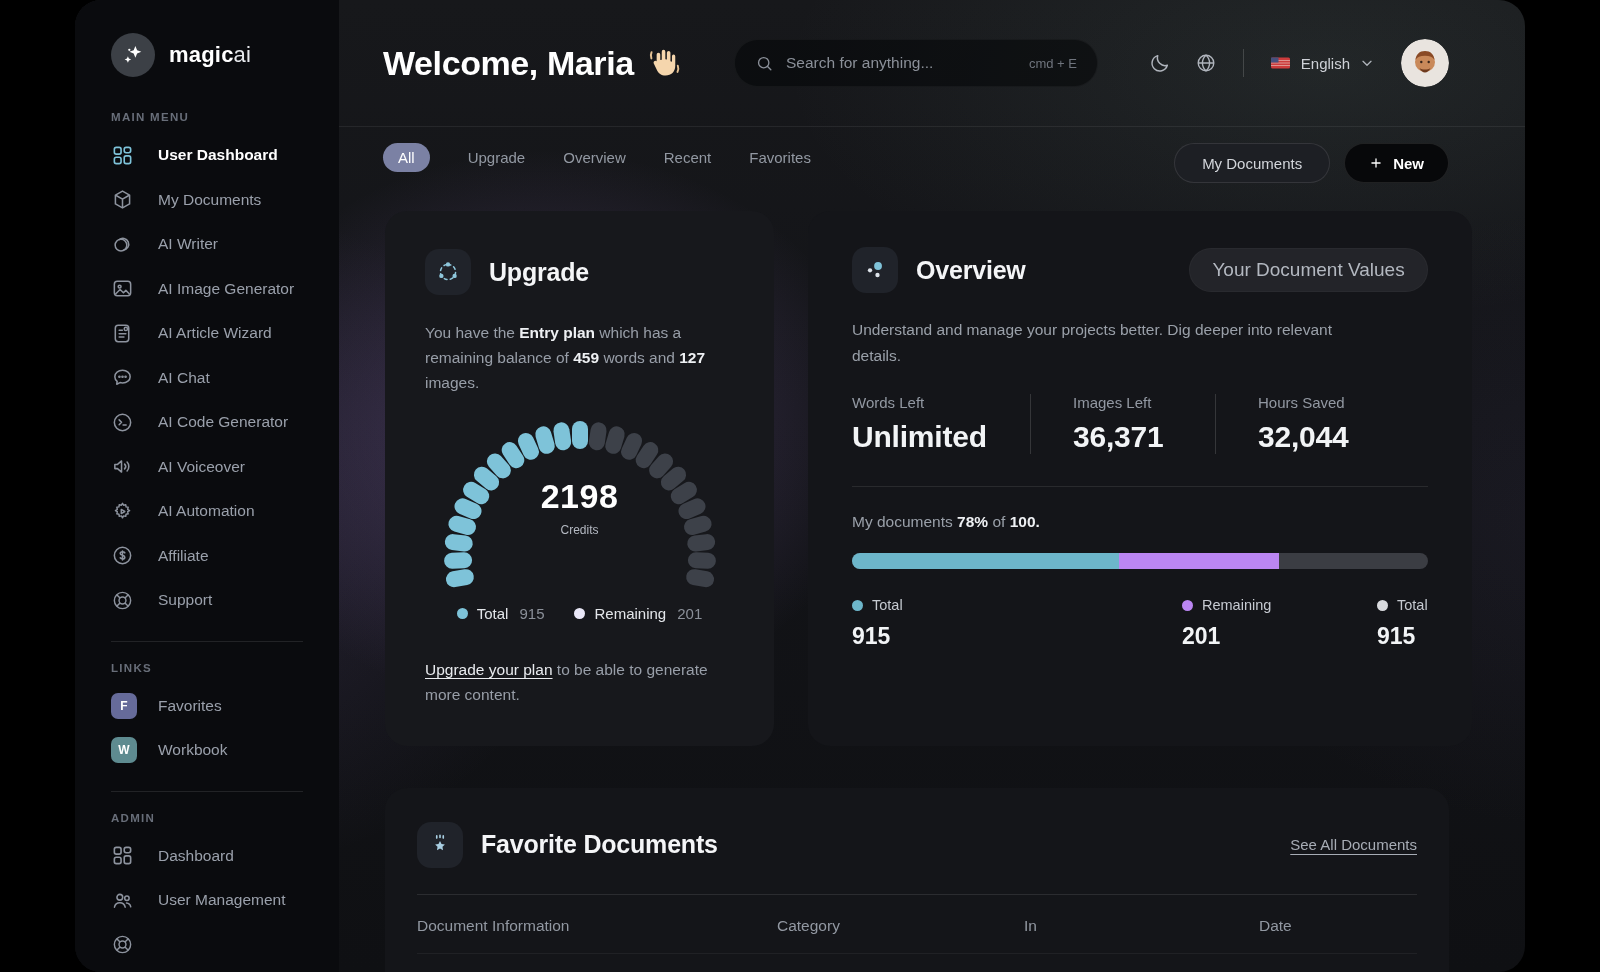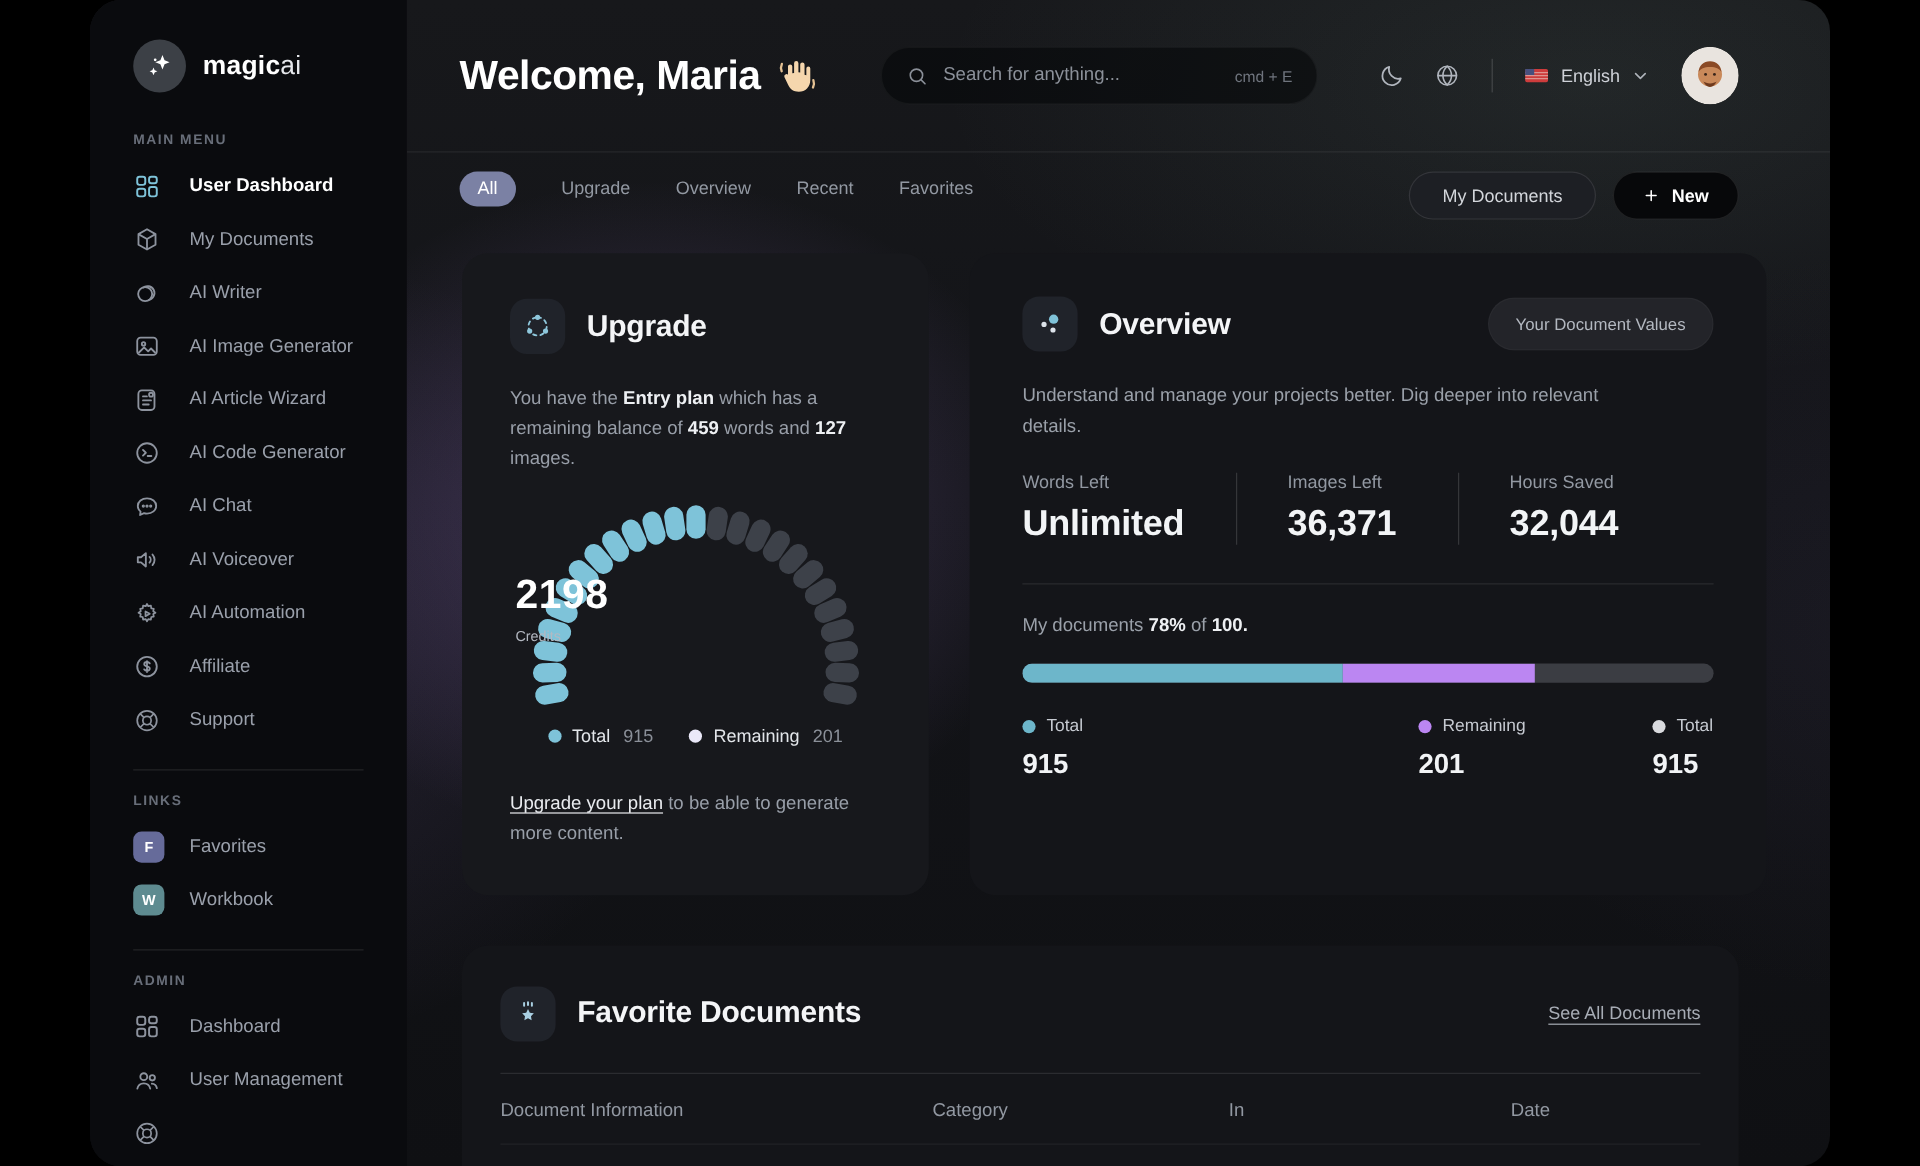--- a/index.html
+++ b/index.html
@@ -35,21 +35,21 @@
   .side-item .icon { width:23px; height:23px; color:#8d939e; flex:none; display:flex; }
   .side-item .icon svg { width:23px; height:23px; }
   .side-item.active { color:#fff; font-weight:700; }
   .side-item.active .icon { color:#7ec3d9; }
   .side-badge { width:26px; height:26px; border-radius:7px; color:#fff; font-size:12px; font-weight:700; display:flex; align-items:center; justify-content:center; flex:none; margin-right:-3px; margin-left:0; }
 
   
   .main { margin-left:264px; height:100%; display:flex; flex-direction:column; }
 
   .header { height:127px; flex:none; display:flex; align-items:center; padding:0 76px 0 44px; border-bottom:1px solid rgba(255,255,255,0.07); }
-  .greeting { font-size:34px; font-weight:700; color:#fff; letter-spacing:-.4px; display:flex; align-items:center; gap:12px; flex:1; }
+  .greeting { font-size:34px; font-weight:700; color:#fff; letter-spacing:-.4px; display:flex; align-items:flex-start; gap:12px; flex:1; }
   .greeting .wave { width:36px; height:36px; display:inline-flex; }
   .search-pill { width:364px; height:48px; border-radius:24px; background:rgba(4,5,7,0.55); border:1px solid rgba(255,255,255,0.045);
     display:flex; align-items:center; padding:0 20px; gap:12px; flex:none; }
   .search-pill .icon { width:19px; height:19px; color:#8a8f98; display:flex; }
   .search-pill input { flex:1; background:transparent; border:none; outline:none; color:#c6cad1; font-size:15.5px; font-family:inherit; }
   .search-pill input::placeholder { color:#8b9099; }
   .kbd-hint { font-size:13px; color:#6f747d; }
   .header-right { flex:1; display:flex; align-items:center; justify-content:flex-end; gap:24px; }
   .hdr-ic { width:22px; height:22px; color:#b0b5bd; display:flex; cursor:pointer; }
   .hdr-ic svg { width:22px; height:22px; }
@@ -76,35 +76,35 @@
 
   
   .card-upgrade { width:389px; min-height:482px; padding:38px 40px; flex:none; background:#17181c; }
   .card-head { display:flex; align-items:center; gap:18px; }
   .icon-tile { width:46px; height:46px; border-radius:14px; background:#20232a; display:flex; align-items:center; justify-content:center; flex:none; }
   .icon-tile svg { width:26px; height:26px; }
   .card-title { font-size:25px; font-weight:650; color:#f4f5f7; letter-spacing:-.2px; }
   .plan-text { margin-top:26px; font-size:15.5px; line-height:1.6; color:#989ea8; }
   .plan-text b { color:#eef0f3; font-weight:700; }
   .gauge-wrap { position:relative; width:300px; height:192px; margin:10px auto 0; }
-  .gauge-center { position:absolute; left:0; right:0; top:72px; }
+  .gauge-center { position:absolute; left:0; right:0; top:72px; text-align:center; }
   .gauge-value { font-size:34px; font-weight:700; color:#fff; letter-spacing:.5px; }
   .gauge-label { margin-top:7px; font-size:12px; color:#b4b9c2; }
   .gauge-legend { display:flex; justify-content:center; gap:30px; margin-top:8px; }
   .leg-item { display:flex; align-items:center; gap:9px; }
   .leg-dot { width:11px; height:11px; border-radius:50%; flex:none; }
   .leg-lab { font-size:15px; color:#e3e6ea; }
   .leg-val { font-size:15px; color:#8b9099; margin-left:2px; }
   .cta-text { margin-top:36px; font-size:15.5px; line-height:1.6; color:#989ea8; }
   .cta-text a { color:#e9ebef; font-weight:500; text-decoration:underline; text-underline-offset:3px; cursor:pointer; }
 
   
   .card-overview { flex:1; min-height:482px; padding:36px 44px; background:#141519; }
   .values-btn { margin-left:auto; height:44px; padding:0 22px; border-radius:22px; background:#232429; border:1px solid rgba(255,255,255,0.03);
-    color:#b3b8c0; font-size:14px; display:flex; align-items:center; cursor:pointer; }
+    color:#b3b8c0; font-size:19px; display:flex; align-items:center; cursor:pointer; }
   .ov-desc { margin-top:24px; font-size:15.5px; line-height:1.65; color:#9aa0a9; max-width:520px; }
   .stats { margin-top:26px; display:flex; }
   .stat { flex:none; }
   .stat:nth-child(1) { width:178px; }
   .stat:nth-child(2) { width:185px; border-left:1px solid rgba(255,255,255,0.14); padding-left:42px; }
   .stat:nth-child(3) { flex:1; border-left:1px solid rgba(255,255,255,0.14); padding-left:42px; }
   .stat-label { font-size:15px; color:#9298a2; }
   .stat-value { margin-top:9px; font-size:30px; font-weight:700; color:#f2f4f6; letter-spacing:-.2px; }
   .ov-divider { margin-top:32px; border-top:1px solid rgba(255,255,255,0.09); }
   .docs-caption { margin-top:26px; font-size:15.5px; color:#9aa0a9; }
@@ -194,36 +194,36 @@
                 <rect x="4.5" y="3.5" width="14" height="17" rx="3"></rect>
                 <path d="M8.5 12.2h7M8.5 15.7h5M8.5 8.7h3.4"></path>
                 <circle cx="15.5" cy="7.2" r="1.7"></circle>
               </svg>
             </span>
             <span class="side-text">AI Article Wizard</span>
           </div>
           <div class="side-item">
             <span class="icon side-ic">
               <svg viewBox="0 0 24 24" fill="none" stroke="currentColor" stroke-width="1.6" stroke-linecap="round" stroke-linejoin="round">
-                <circle cx="12" cy="12" r="8.5"></circle>
-                <path d="M8.5 9.3L11 11.8l-2.5 2.5M12.6 14.6h3.2"></path>
-              </svg>
-            </span>
-            <span class="side-text">AI Code Generator</span>
-          </div>
-          <div class="side-item">
-            <span class="icon side-ic">
-              <svg viewBox="0 0 24 24" fill="none" stroke="currentColor" stroke-width="1.6" stroke-linecap="round" stroke-linejoin="round">
                 <path d="M12 4.5c4.5 0 8 2.9 8 6.6s-3.5 6.6-8 6.6c-.9 0-1.8-.1-2.6-.4L6 19l.4-3C4.9 14.8 4 13 4 11.1c0-3.7 3.5-6.6 8-6.6z"></path>
                 <circle cx="8.8" cy="11.2" r=".6" fill="currentColor"></circle>
                 <circle cx="12" cy="11.2" r=".6" fill="currentColor"></circle>
                 <circle cx="15.2" cy="11.2" r=".6" fill="currentColor"></circle>
               </svg>
             </span>
             <span class="side-text">AI Chat</span>
+          </div>
+          <div class="side-item">
+            <span class="icon side-ic">
+              <svg viewBox="0 0 24 24" fill="none" stroke="currentColor" stroke-width="1.6" stroke-linecap="round" stroke-linejoin="round">
+                <circle cx="12" cy="12" r="8.5"></circle>
+                <path d="M8.5 9.3L11 11.8l-2.5 2.5M12.6 14.6h3.2"></path>
+              </svg>
+            </span>
+            <span class="side-text">AI Code Generator</span>
           </div>
           <div class="side-item">
             <span class="icon side-ic">
               <svg viewBox="0 0 24 24" fill="none" stroke="currentColor" stroke-width="1.6" stroke-linecap="round" stroke-linejoin="round">
                 <path d="M4 9.8v4.4h2.8L11 17.8V6.2L6.8 9.8H4z"></path>
                 <path d="M14.2 9.5a3.6 3.6 0 0 1 0 5M16.8 7.4a6.8 6.8 0 0 1 0 9.2"></path>
               </svg>
             </span>
             <span class="side-text">AI Voiceover</span>
           </div>

